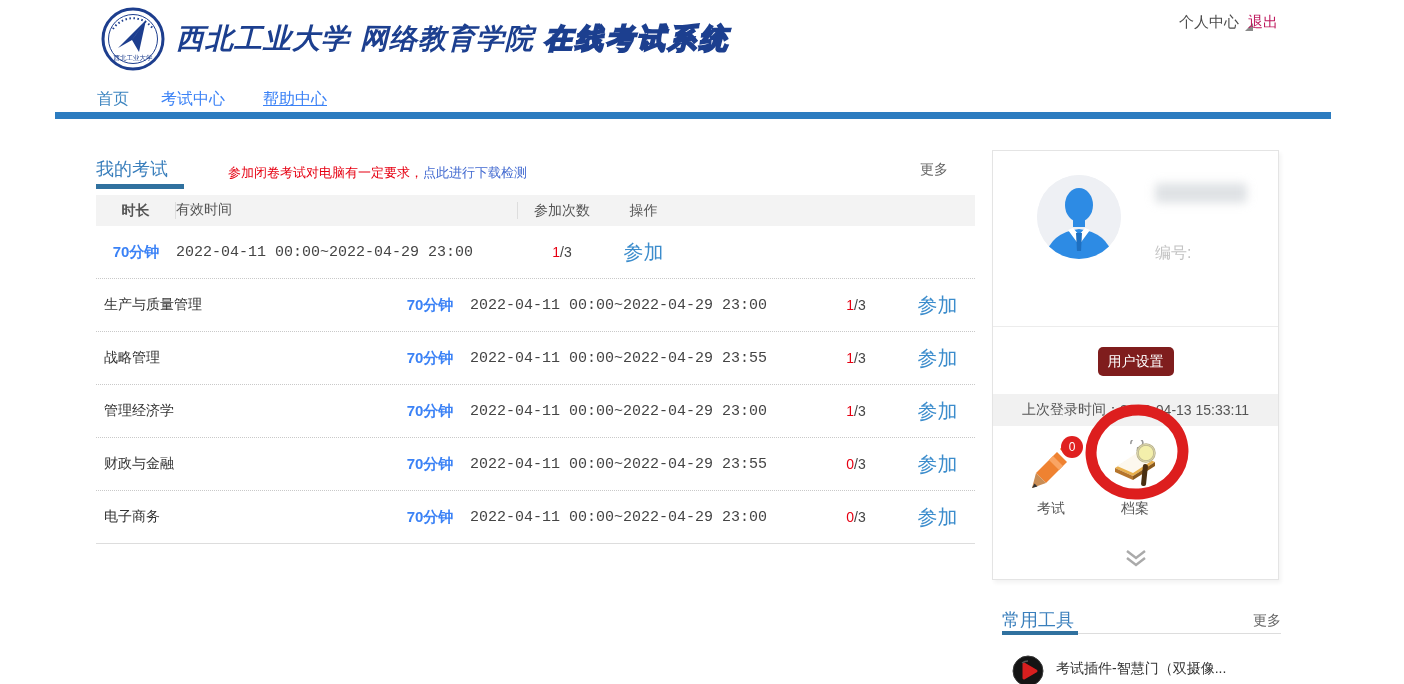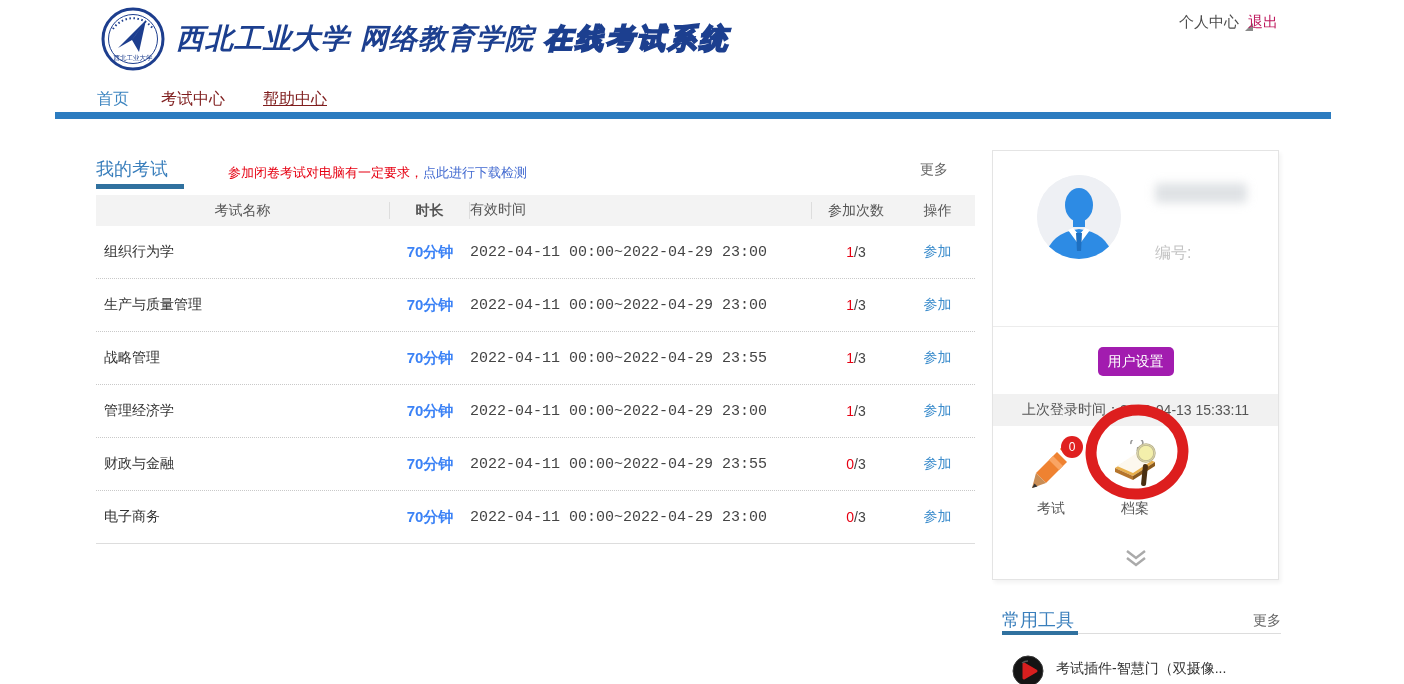--- a/index.html
+++ b/index.html
@@ -13,21 +13,21 @@
            color:#1c3f8f; letter-spacing:1px; white-space:nowrap; }
   .brand .seg { margin-right:10px; }
   .brand .outline { color:#737373; -webkit-text-stroke:2px #1c3f8f; letter-spacing:3px; }
   @supports not (-webkit-text-stroke: 1px #000) { .brand .outline { color:#1c3f8f; } }
   .usermenu { position:absolute; left:1179px; top:13px; font-size:15px; color:#4a4a4a; cursor:pointer; }
   .usermenu .caret { display:inline-block; width:8px; height:8px; background:#8a8a8a;
                      clip-path:polygon(100% 0,100% 100%,0 100%); margin-left:6px; transform:translateY(4px); }
   .logout { position:absolute; left:1248px; top:13px; font-size:15px; color:#be185d; cursor:pointer; }
 
   
-  .nav-item { position:absolute; top:89px; font-size:16px; color:#7f1d1d; cursor:pointer; }
+  .nav-item { position:absolute; top:89px; font-size:16px; color:#3b82f6; cursor:pointer; }
   .nav-item.active { color:#3d85c0; }
   .nav-home { left:97px; } .nav-exam { left:161px; } .nav-help { left:263px;text-decoration:underline; }
   .bluebar { position:absolute; left:55px; top:112px; width:1276px; height:7px; background:#2c7cc0; }
 
   
   .sec-title { position:absolute; left:96px; top:157px; font-size:18px; color:#3a7fbc; }
   .sec-underline { position:absolute; left:96px; top:184px; width:88px; height:5px; background:#30719f; }
   .notice { position:absolute; left:228px; top:164px; font-size:13px; white-space:nowrap; }
   .notice .red { color:#e60012; }
   .notice .lnk { color:#4169d0; cursor:pointer; }
@@ -43,38 +43,38 @@
   .c2 { width:80px;  text-align:center;font-weight:bold; }
   .c3 { width:342px; text-align:left;font-family:Liberation Mono, monospace; }
   .c4 { width:88px;  text-align:center; }
   .c5 { width:75px;  text-align:center; }
   .thead .c1,.thead .c2,.thead .c3 { border-right:1px solid #ddd; height:17px; line-height:17px; }
   .trow .c1 { text-align:left; padding-left:8px; }
   .trow .c2 { font-size:15px; color:#3b82f6; }
   .trow .c3 { font-size:15px; color:#444; }
   .att-used { color:#e60012; }
   .att-total { color:#444; }
-  .join-link { color:#3b8ccc; cursor:pointer; font-size:14px; }
+  .join-link { color:#3b8ccc; cursor:pointer; font-size:20px; }
 
   
   .card { position:absolute; left:992px; top:150px; width:287px; height:430px; background:#fff;
           border:1px solid #e4e4e4; box-shadow:2px 3px 4px rgba(0,0,0,0.05); }
   .avatar { position:absolute; left:44px; top:24px; width:84px; height:84px; border-radius:50%;
             overflow:hidden; background:#eef0f4; }
   .name-blur { position:absolute; left:162px; top:32px; width:92px; height:20px; border-radius:4px;
                background:rgba(185,190,198,0.45); filter:blur(5px); }
   .number-label { position:absolute; left:162px; top:92px; font-size:16px; color:#c3c3c3; }
   .stats-row { position:absolute; left:0; top:137px; width:285px; height:38px; border-top:1px solid #ececec;
                display:flex; align-items:center; font-size:15px; }
   .stats-row .lbl { color:#444; }
   .stats-row .val { color:#f0a64a; margin-left:6px; }
   .stat-points { margin-left:18px; } .stat-hours { margin-left:32px; }
   .btn-row { position:absolute; left:0; top:175px; width:285px; height:68px; border-top:1px solid #ececec; }
   .btn-settings { position:absolute; left:50%; transform:translateX(-50%); top:20px; width:76px; height:29px;
-                  background:#a21caf; color:#fff; font-size:14px; border:none; border-radius:5px; cursor:pointer; }
+                  background:#7f1d1d; color:#fff; font-size:14px; border:none; border-radius:5px; cursor:pointer; }
   .lastlogin { position:absolute; left:0; top:243px; width:285px; height:32px; background:#f1f1f1;
                display:flex; align-items:center; justify-content:center; font-size:14px; color:#555; white-space:nowrap; }
   .shortcuts { position:absolute; left:0; top:275px; width:285px; height:120px; }
   .shortcut { position:absolute; width:72px; text-align:center; cursor:pointer; }
   .shortcut .ic { display:inline-block; }
   .shortcut .lbl { display:block; margin-top:4px; font-size:14px; color:#555; }
   .sc-exam { left:22px; top:18px; }
   .sc-archive { left:106px; top:14px; }
   .badge { position:absolute; left:46px; top:-8px; width:22px; height:22px; border-radius:50%;
            background:#e02020; color:#fff; font-size:12px; line-height:22px; text-align:center; }
@@ -118,29 +118,27 @@
 
   <div class="sec-title">我的考试</div>
   <div class="sec-underline"></div>
   <div class="notice">
     <span class="red">参加闭卷考试对电脑有一定要求，</span><span class="lnk">点此进行下载检测</span>
   </div>
   <div class="more-link more-exams">更多</div>
 
   <div class="table">
     <div class="thead">
-      <div class="c1">考试名称</div>
       <div class="c2">时长</div>
       <div class="c3">有效时间</div>
       <div class="c4">参加次数</div>
       <div class="c5">操作</div>
     </div>
 
     <div class="trow">
-      <div class="c1">组织行为学</div>
       <div class="c2">70分钟</div>
       <div class="c3">2022-04-11 00:00~2022-04-29 23:00</div>
       <div class="c4"><span class="att-used">1</span><span class="att-total">/3</span></div>
       <div class="c5"><span class="join-link">参加</span></div>
     </div>
     <div class="trow">
       <div class="c1">生产与质量管理</div>
       <div class="c2">70分钟</div>
       <div class="c3">2022-04-11 00:00~2022-04-29 23:00</div>
       <div class="c4"><span class="att-used">1</span><span class="att-total">/3</span></div>

